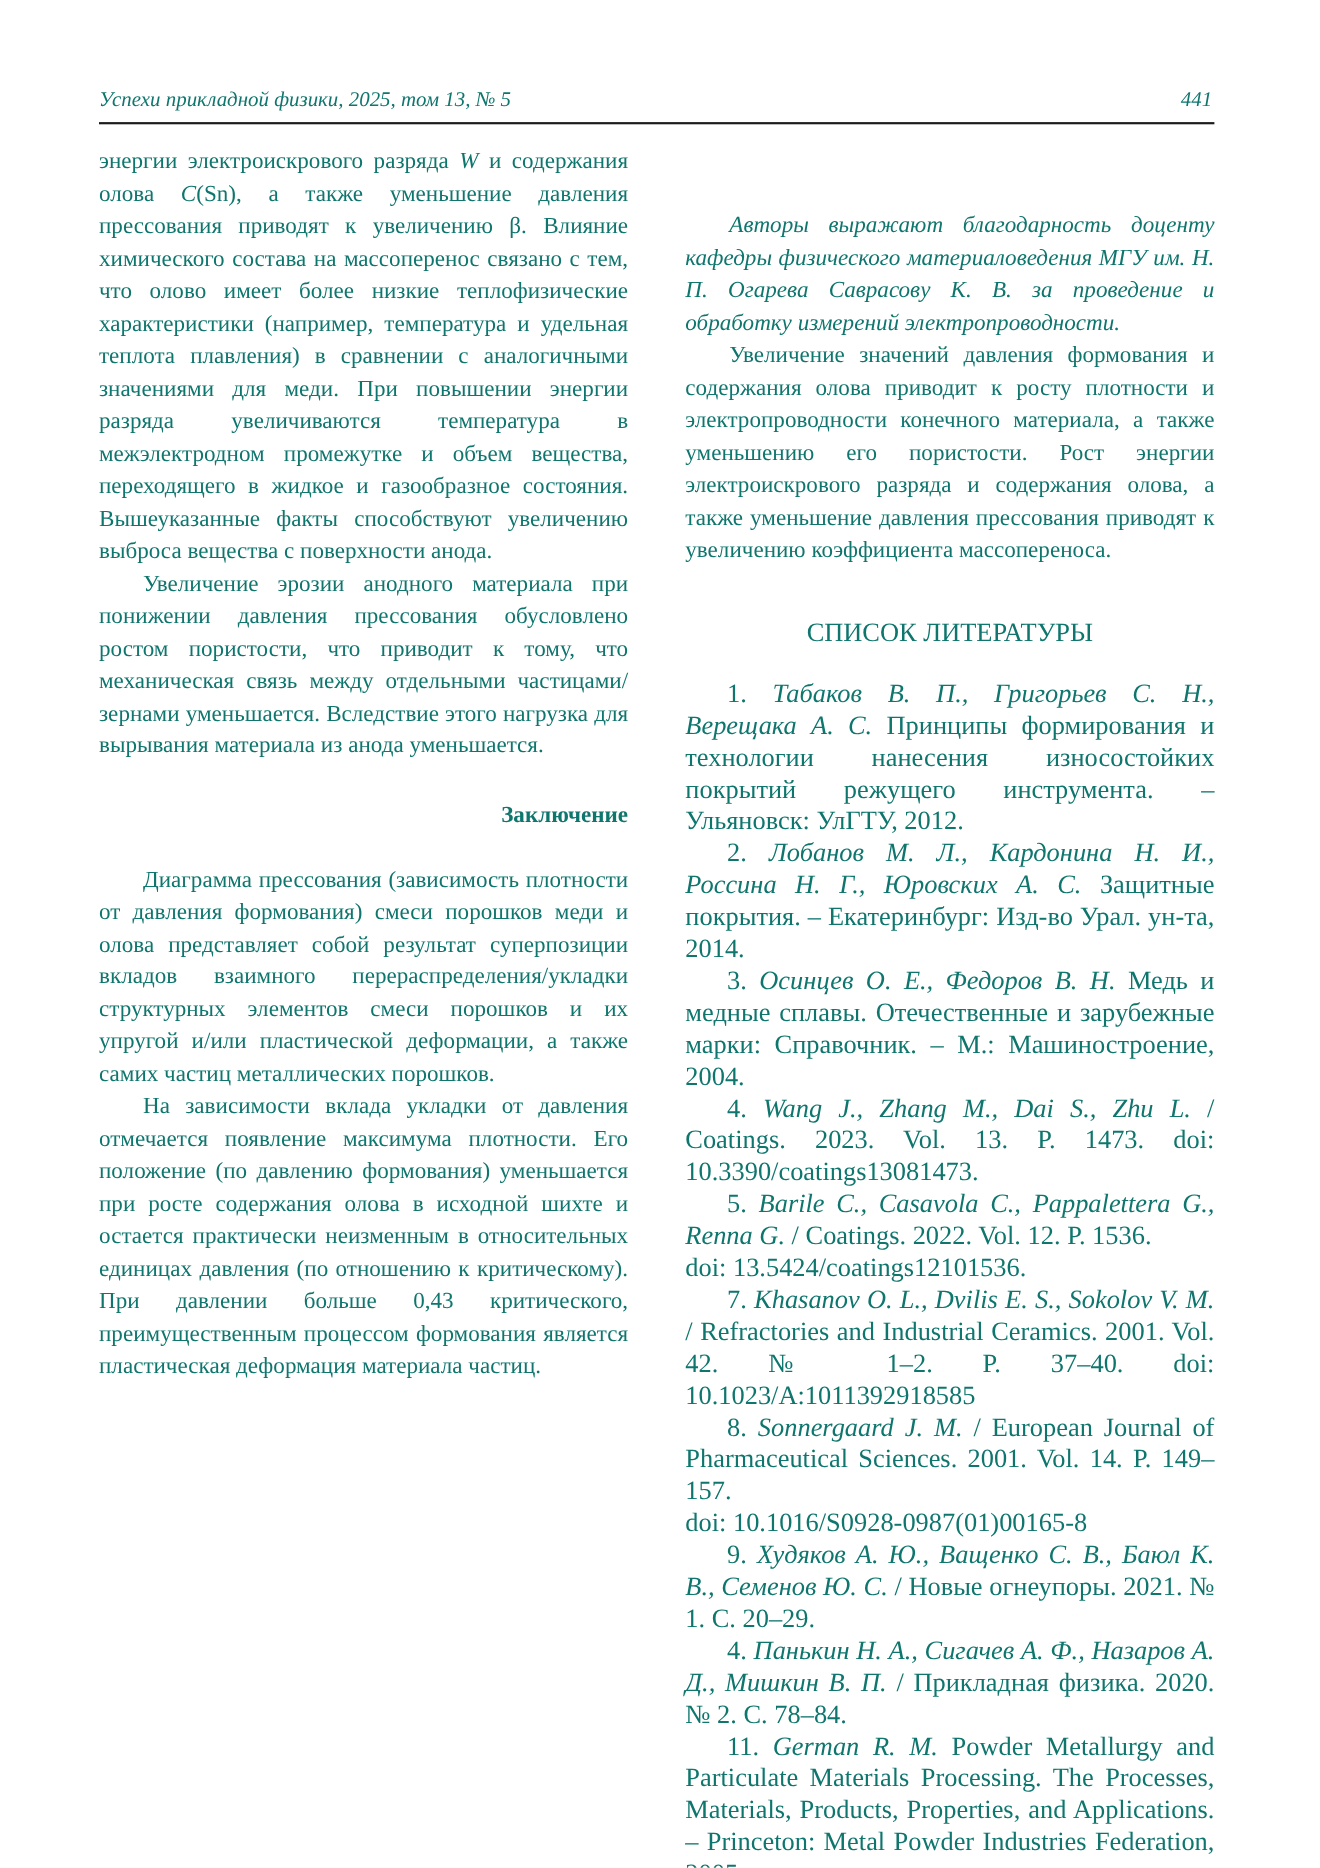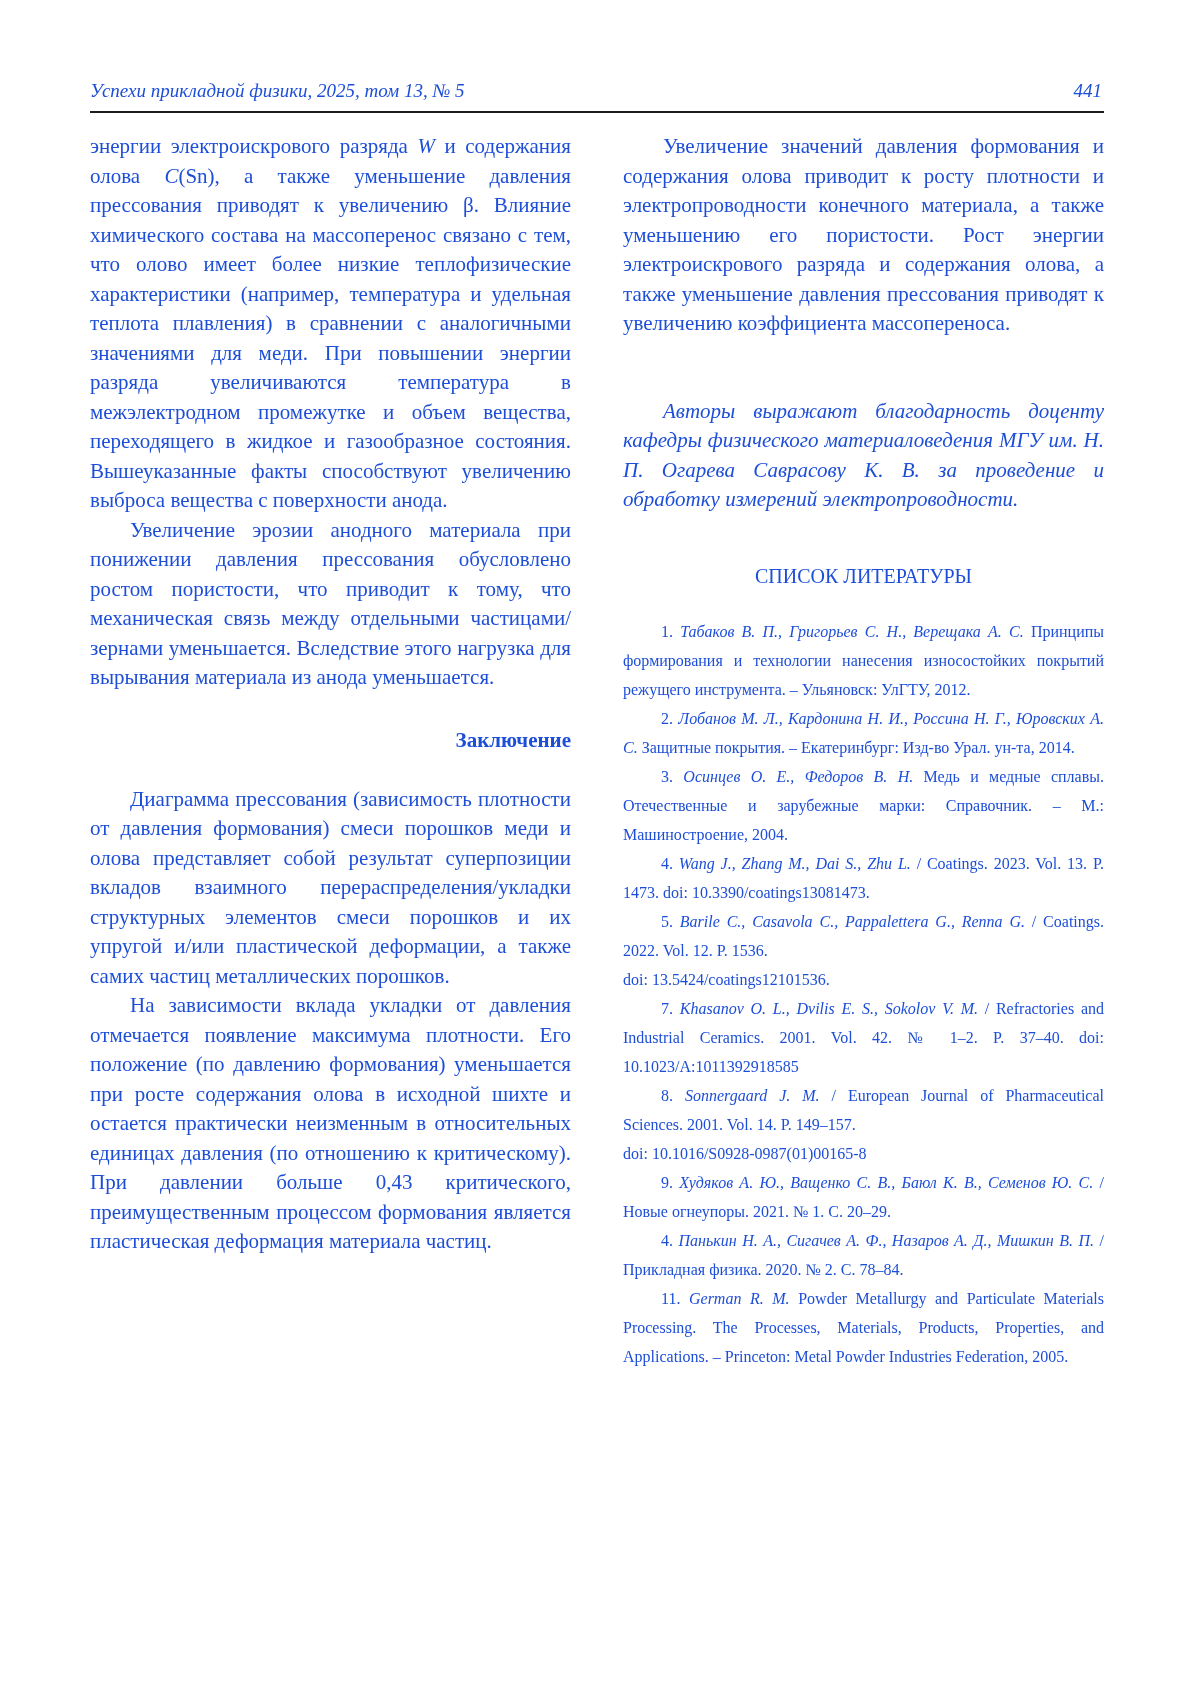--- a/index.html
+++ b/index.html
@@ -4,21 +4,21 @@
 <style>
   html, body { margin: 0; padding: 0; background: #ffffff; }
   .page {
     position: relative;
     width: 1192px;
     height: 1698px;
     background: #ffffff;
     box-sizing: border-box;
     padding: 80px 88px 0 90px;
     font-family: "Liberation Serif", serif;
-    color: #1d4ed8;
+    color: #0f766e;
   }
   .header {
     display: flex;
     justify-content: space-between;
     align-items: baseline;
     font-style: italic;
     font-size: 19px;
     padding: 0 2px 0 0;
   }
   .rule {
@@ -46,28 +46,28 @@
     margin-top: 58px;
   }
   .sec-h {
     font-size: 21px;
     font-weight: bold;
     text-align: right;
     margin: 33px 0 30px 0;
     line-height: 29px;
   }
   .list-h {
-    font-size: 20px;
+    font-size: 24px;
     font-weight: normal;
     text-align: center;
     margin: 47px 0 27px 0;
     line-height: 28px;
   }
   .p-ref {
-    font-size: 16px;
+    font-size: 24px;
     line-height: 29px;
     text-align: justify;
     text-indent: 38px;
   }
 </style>
 </head>
 <body>
 
 <div class="page">
   <div class="header">
@@ -77,22 +77,22 @@
   <div class="rule"></div>
   <div class="columns">
     <div class="col">
         <p class="p-body p-cont"><span>энергии электроискрового разряда </span><i>W</i><span> и содержания олова </span><i>C</i><span>(Sn), а также уменьшение давления прессования приводят к увеличению β. Влияние химического состава на массоперенос связано с тем, что олово имеет более низкие теплофизические характеристики (например, температура и удельная теплота плавления) в сравнении с аналогичными значениями для меди. При повышении энергии разряда увеличиваются температура в межэлектродном промежутке и  объем вещества, переходящего в жидкое и газообразное состояния. Вышеуказанные факты способствуют увеличению выброса вещества с поверхности анода.</span></p>
         <p class="p-body p-ind"><span>Увеличение эрозии анодного материала при понижении давления прессования обусловлено ростом пористости, что приводит к тому, что механическая связь между отдельными частицами/зернами уменьшается. Вследствие этого нагрузка для вырывания материала из анода уменьшается.</span></p>
         <div class="sec-h">Заключение</div>
         <p class="p-body p-ind"><span>Диаграмма прессования (зависимость плотности от давления формования) смеси порошков меди и олова представляет собой результат суперпозиции вкладов взаимного перераспределения/укладки структурных элементов смеси порошков и их упругой и/или пластической деформации, а также самих частиц металлических  порошков.</span></p>
         <p class="p-body p-ind"><span>На зависимости вклада укладки от давления отмечается появление максимума плотности. Его положение (по давлению формования) уменьшается при росте содержания олова в исходной шихте и  остается практически неизменным в относительных единицах давления (по отношению к критическому). При давлении больше 0,43 критического,  преимущественным процессом формования является пластическая деформация материала частиц.</span></p>
       </div>
     <div class="col">
+        <p class="p-body p-ack"><span>Авторы выражают благодарность доценту кафедры физического материаловедения МГУ им. Н. П. Огарева Саврасову К. В. за проведение и обработку измерений электропроводности.</span></p>
         <p class="p-body p-ind"><span>Увеличение значений давления формования и содержания олова приводит к росту плотности и электропроводности конечного материала, а также уменьшению его пористости. Рост энергии электроискрового разряда и содержания олова, а также уменьшение давления прессования приводят к увеличению коэффициента массопереноса.</span></p>
-        <p class="p-body p-ack"><span>Авторы выражают благодарность доценту кафедры физического материаловедения МГУ им. Н. П. Огарева Саврасову К. В. за проведение и обработку измерений электропроводности.</span></p>
         <div class="list-h">СПИСОК ЛИТЕРАТУРЫ</div>
         <p class="p-ref"><span>1.  </span><i>Табаков В. П.,  Григорьев С. Н.,  Верещака А. С.</i><span> Принципы формирования и технологии нанесения износостойких покрытий режущего инструмента. – Ульяновск: УлГТУ, 2012.</span></p>
         <p class="p-ref"><span>2.  </span><i>Лобанов М. Л.,  Кардонина Н. И.,  Россина Н. Г., Юровских А. С.</i><span> Защитные покрытия. – Екатеринбург: Изд-во Урал. ун-та, 2014.</span></p>
         <p class="p-ref"><span>3.  </span><i>Осинцев О. Е.,  Федоров В. Н.</i><span> Медь и медные сплавы. Отечественные и зарубежные марки: Справочник. – М.: Машиностроение, 2004.</span></p>
         <p class="p-ref"><span>4.  </span><i>Wang J.,  Zhang M.,  Dai S.,  Zhu L.</i><span>  /  Coatings. 2023. Vol. 13. P. 1473. doi: 10.3390/coatings13081473.</span></p>
         <p class="p-ref"><span>5.  </span><i>Barile C.,  Casavola C.,  Pappalettera G.,  Renna G.</i><span> / Coatings. 2022. Vol. 12. P. 1536.</span><br><span>doi: 13.5424/coatings12101536.</span></p>
         <p class="p-ref"><span>7.  </span><i>Khasanov O. L.,  Dvilis E. S.,  Sokolov V. M.</i><span> / Refractories and Industrial Ceramics. 2001. Vol. 42. № 1–2. P. 37–40. doi: 10.1023/A:1011392918585</span></p>
         <p class="p-ref"><span>8.  </span><i>Sonnergaard J. M.</i><span> / European Journal of Pharmaceutical Sciences. 2001. Vol. 14. P. 149–157.</span><br><span>doi: 10.1016/S0928-0987(01)00165-8</span></p>
         <p class="p-ref"><span>9.  </span><i>Худяков А. Ю.,  Ващенко С. В.,  Баюл К. В.,  Семенов Ю. С.</i><span> / Новые огнеупоры. 2021. № 1. С. 20–29.</span></p>
         <p class="p-ref"><span>4.  </span><i>Панькин Н. А.,   Сигачев А. Ф.,   Назаров А. Д., Мишкин В. П.</i><span> / Прикладная физика. 2020. № 2. С. 78–84.</span></p>

